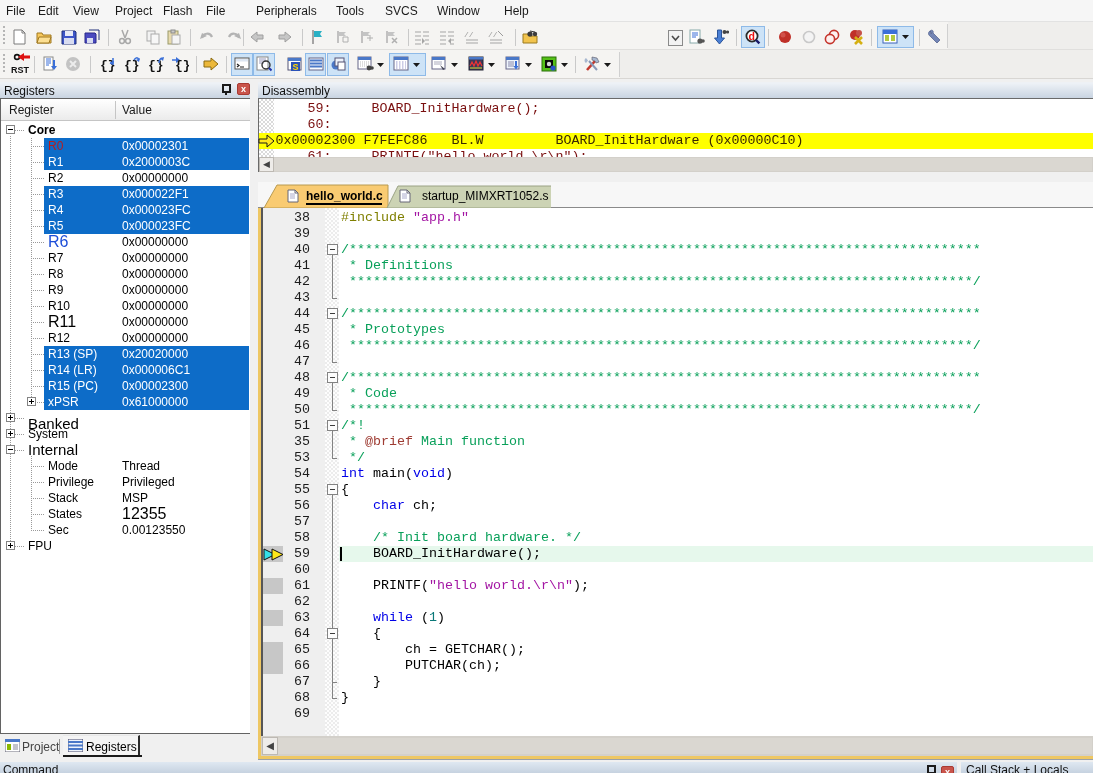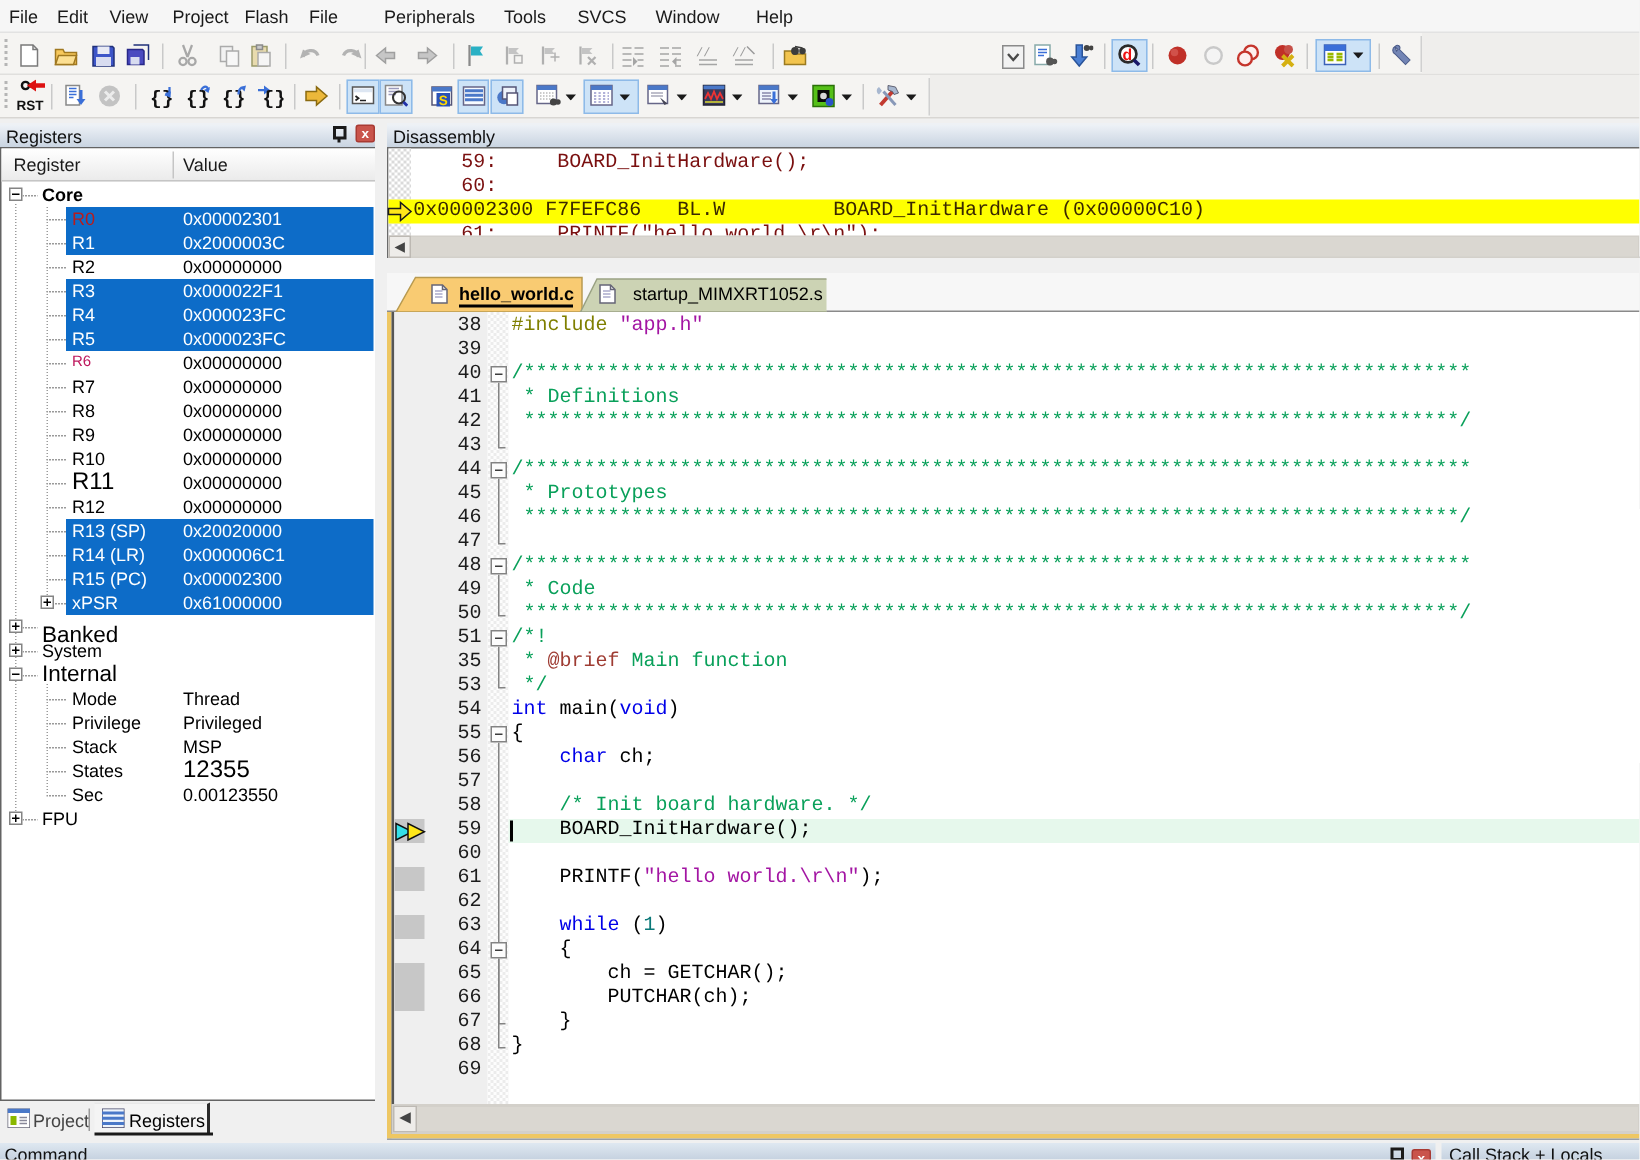--- a/index.html
+++ b/index.html
@@ -13,21 +13,21 @@
 .pin:before{content:"";position:absolute;left:1px;top:0;width:5px;height:5px;border:2px solid #1a1a1a}
 .pin:after{content:"";position:absolute;left:3.5px;top:8px;width:2px;height:3px;background:#1a1a1a}
 .sep1{position:absolute;top:29px;width:1px;height:17px;background:#c9c9c9}
 .sep2{position:absolute;top:56px;width:1px;height:17px;background:#c9c9c9}
 .hl{background:#cde3f7;border:1px solid #8ebae8}
 .kw{color:#0000e8}
 .cm{color:#09a05a}
 .st{color:#a315a3}
 .pp{color:#7f7f00}
 .dx{color:#9e3b32}
-.num-col{position:absolute;left:283px;width:38px;text-align:right;color:#1c1c1c}
+.num-col{position:absolute;left:283px;width:38px;text-align:center;color:#1c1c1c}
 .fold{position:absolute;left:327px;width:11px;height:11px;background:#fcfcfc;border:1px solid #838383}
 .fold:before{content:"";position:absolute;left:2px;top:4px;width:5px;height:1px;background:#3c3c3c}
 .fline{position:absolute;left:332px;width:1px;background:#838383}
 .ftick{position:absolute;left:332px;width:5px;height:1px;background:#838383}
 .dots-v{width:1px;background-image:repeating-linear-gradient(to bottom,#9a9a9a 0 1px,transparent 1px 2px)}
 .dots-h{height:1px;background-image:repeating-linear-gradient(to right,#9a9a9a 0 1px,transparent 1px 2px)}
 .exp{position:absolute;width:9px;height:9px;background:#fff;border:1px solid #848484}
 .exp i{position:absolute;left:1px;top:3px;width:5px;height:1px;background:#000}
 .exp.plus i:after{content:"";position:absolute;left:2px;top:-2px;width:1px;height:5px;background:#000}
 .rhl{position:absolute;left:44px;width:205px;height:16px;background:#0d6cc8}
@@ -380,21 +380,21 @@
 <div class="ab" style="left:122px;top:186px;height:16px;font-size:12px;line-height:16px;color:#fff">0x000022F1</div>
 <div class="rhl" style="top:202px"></div>
 <div class="ab dots-h" style="left:31px;top:210px;width:13px"></div>
 <div class="ab" style="left:48px;top:202px;height:16px;font-size:12px;line-height:16px;color:#fff">R4</div>
 <div class="ab" style="left:122px;top:202px;height:16px;font-size:12px;line-height:16px;color:#fff">0x000023FC</div>
 <div class="rhl" style="top:218px"></div>
 <div class="ab dots-h" style="left:31px;top:226px;width:13px"></div>
 <div class="ab" style="left:48px;top:218px;height:16px;font-size:12px;line-height:16px;color:#fff">R5</div>
 <div class="ab" style="left:122px;top:218px;height:16px;font-size:12px;line-height:16px;color:#fff">0x000023FC</div>
 <div class="ab dots-h" style="left:31px;top:242px;width:13px"></div>
-<div class="ab" style="left:48px;top:234px;height:16px;font-size:10px;line-height:16px;color:#be185d">R6</div>
+<div class="ab" style="left:48px;top:234px;height:16px;font-size:16px;line-height:16px;color:#1d4ed8">R6</div>
 <div class="ab" style="left:122px;top:234px;height:16px;font-size:12px;line-height:16px;color:#000">0x00000000</div>
 <div class="ab dots-h" style="left:31px;top:258px;width:13px"></div>
 <div class="ab" style="left:48px;top:250px;height:16px;font-size:12px;line-height:16px;color:#000">R7</div>
 <div class="ab" style="left:122px;top:250px;height:16px;font-size:12px;line-height:16px;color:#000">0x00000000</div>
 <div class="ab dots-h" style="left:31px;top:274px;width:13px"></div>
 <div class="ab" style="left:48px;top:266px;height:16px;font-size:12px;line-height:16px;color:#000">R8</div>
 <div class="ab" style="left:122px;top:266px;height:16px;font-size:12px;line-height:16px;color:#000">0x00000000</div>
 <div class="ab dots-h" style="left:31px;top:290px;width:13px"></div>
 <div class="ab" style="left:48px;top:282px;height:16px;font-size:12px;line-height:16px;color:#000">R9</div>
 <div class="ab" style="left:122px;top:282px;height:16px;font-size:12px;line-height:16px;color:#000">0x00000000</div>

